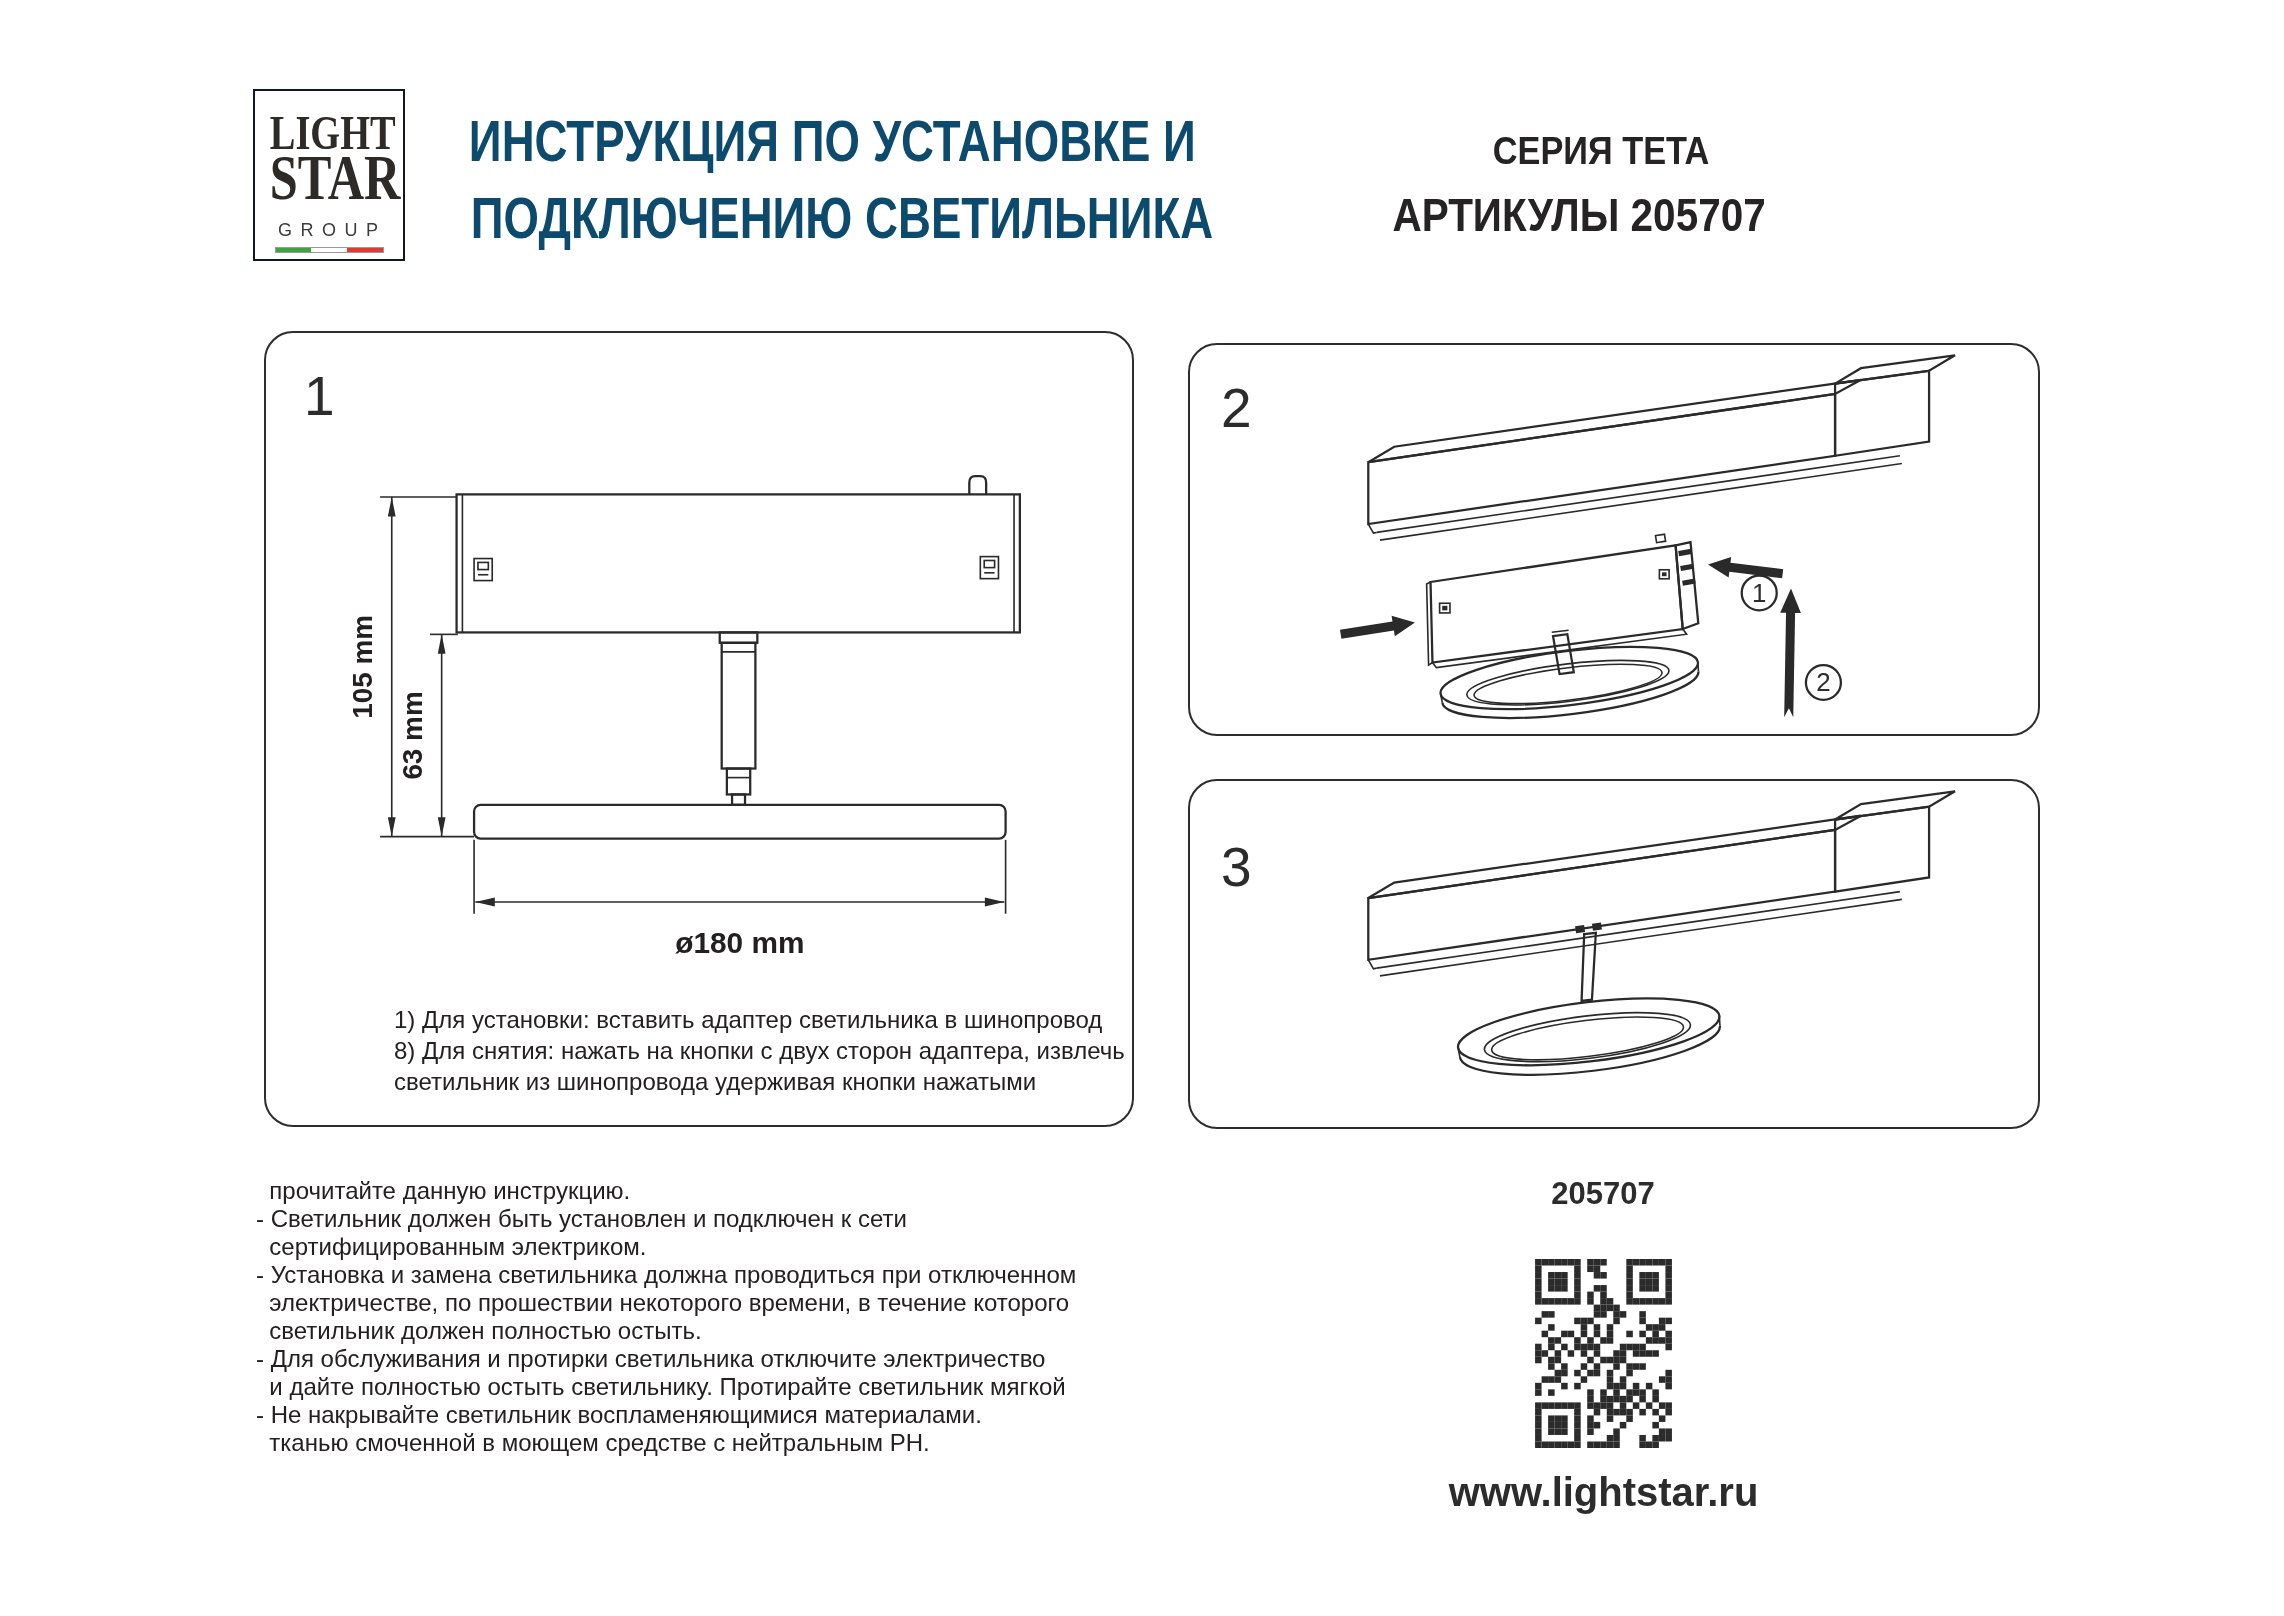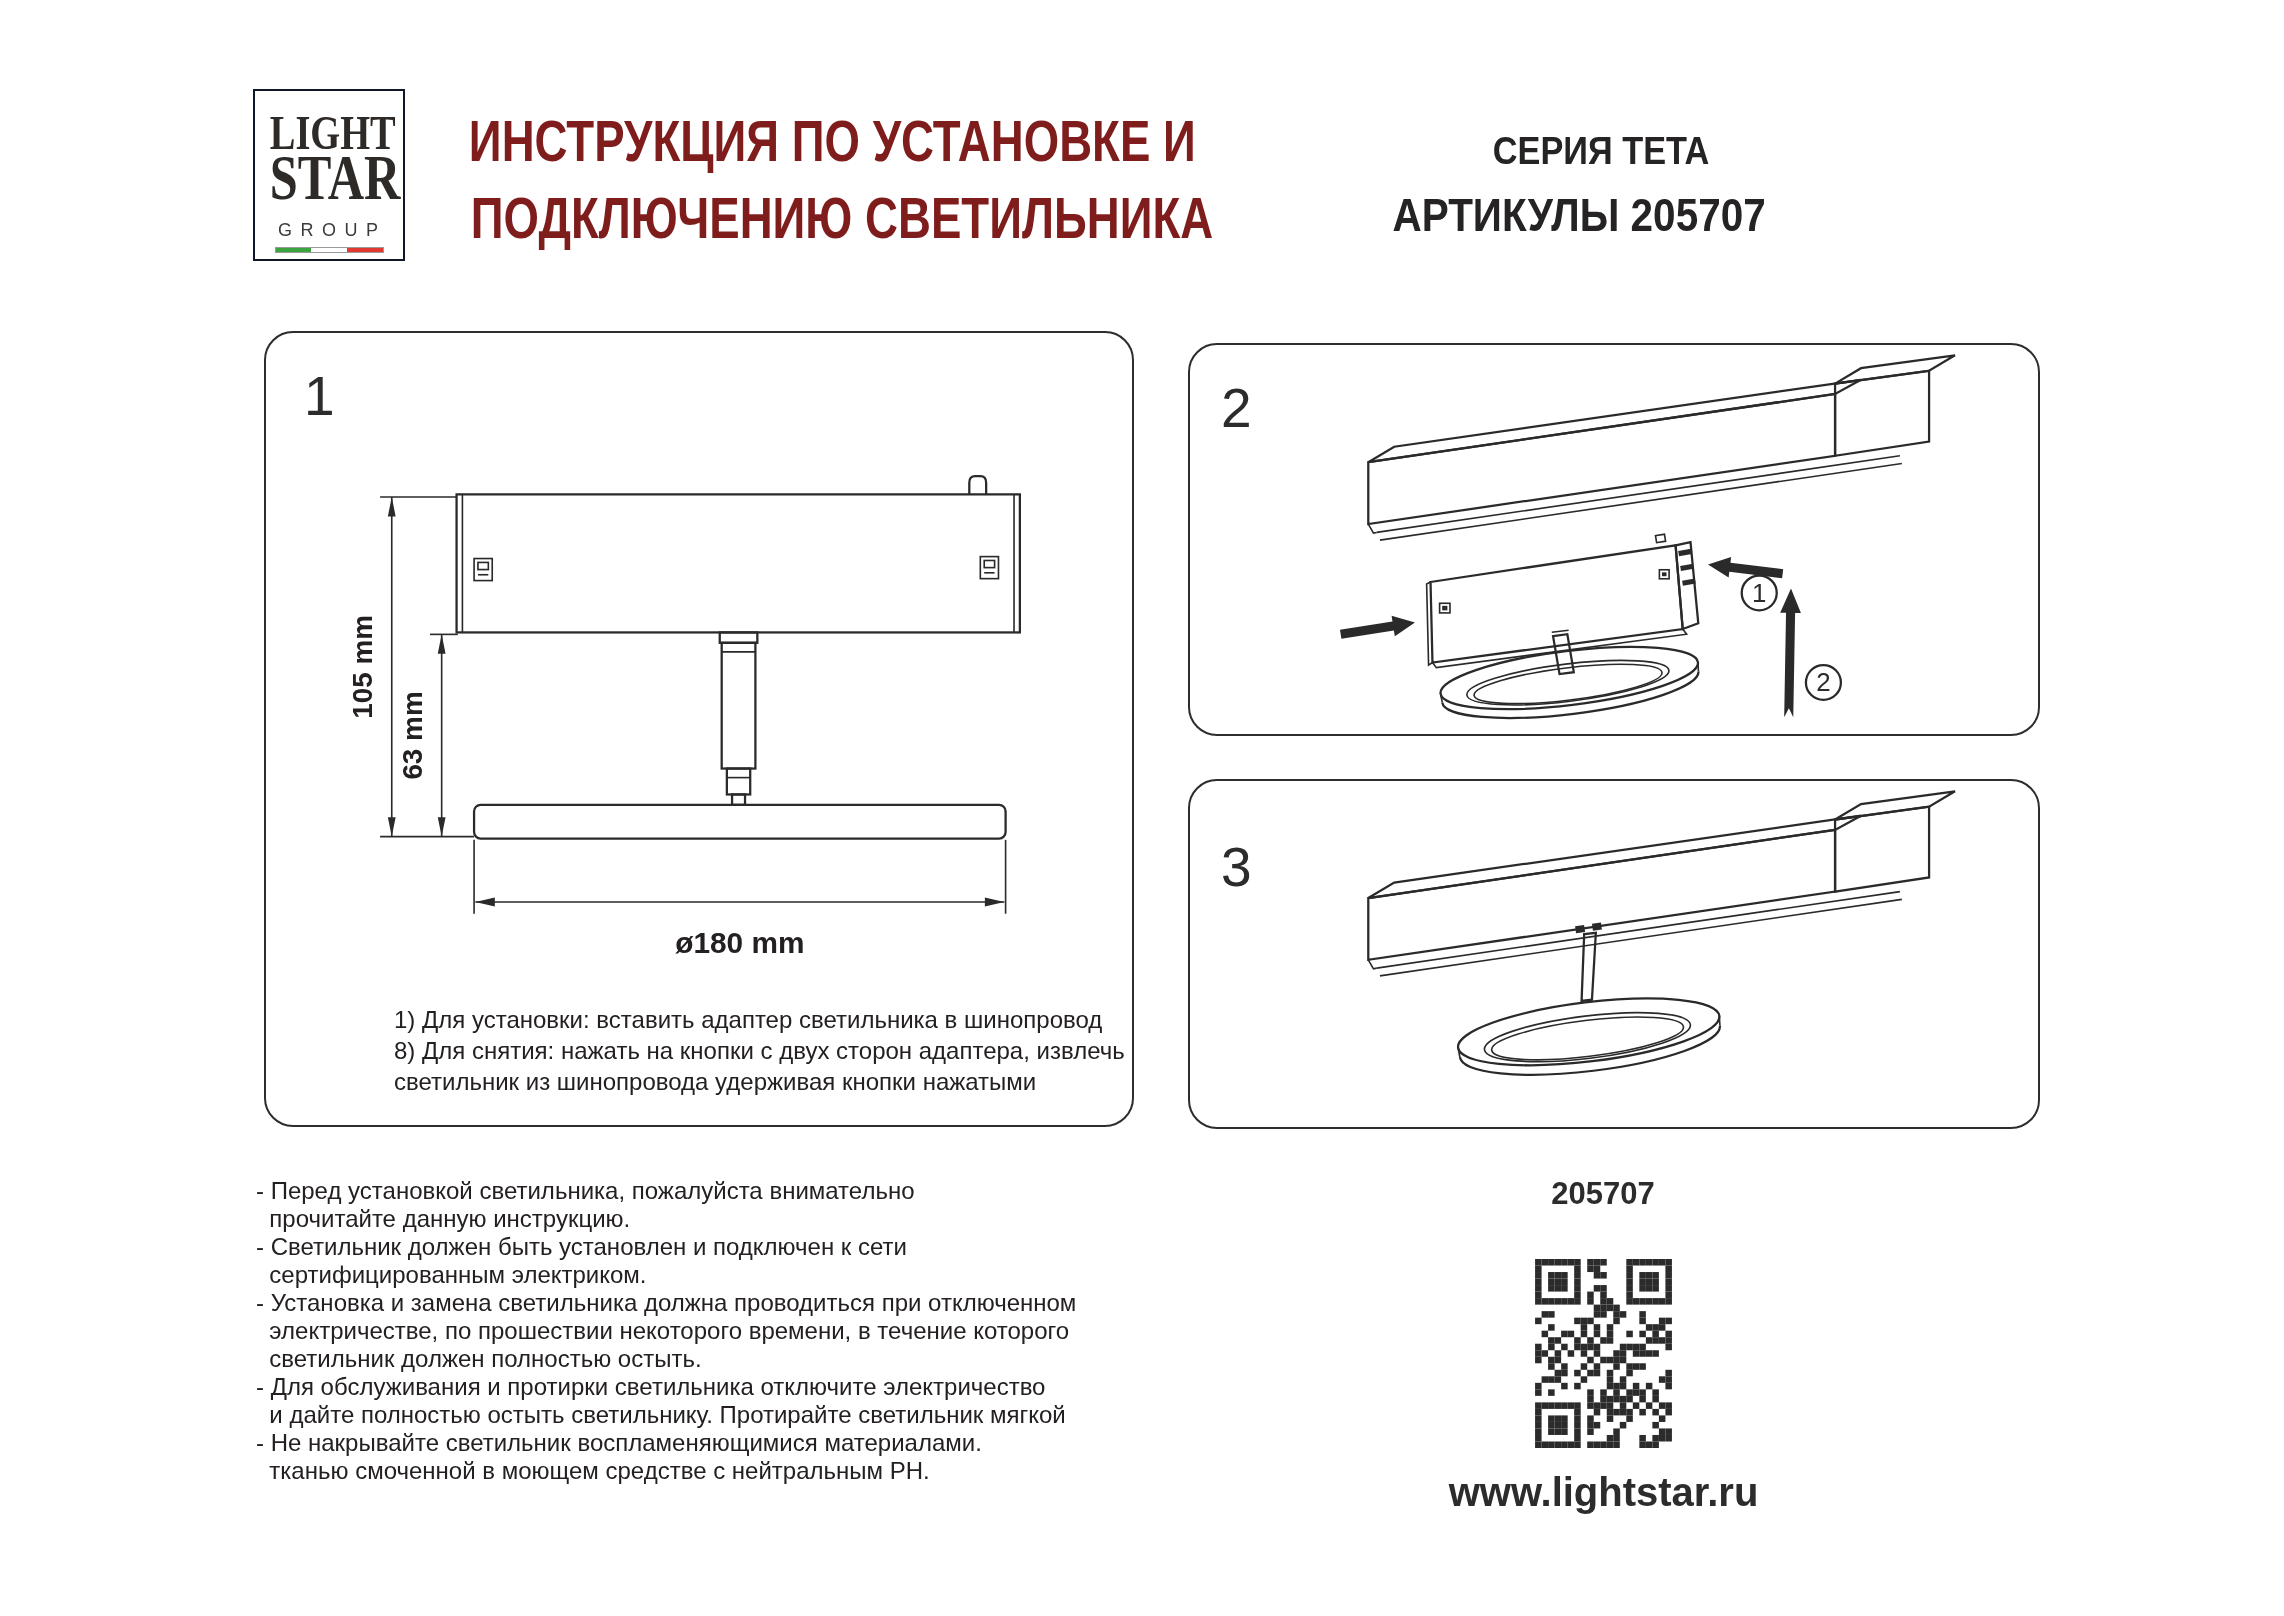--- a/index.html
+++ b/index.html
@@ -13,21 +13,21 @@
   .logo-light{margin-top:22px;font-family:"Liberation Serif",serif;font-weight:bold;
               font-size:48px;line-height:39px;transform:scaleX(.80);color:#2d2a28;}
   .logo-star{font-family:"Liberation Serif",serif;font-weight:bold;
              font-size:63px;line-height:52px;transform:scaleX(.80);color:#2d2a28;}
   .logo-group{margin-top:17px;font-size:18px;line-height:18px;letter-spacing:8.5px;
               text-indent:6.5px;color:#3c3c3c;}
   .logo-flag{width:109px;height:6.5px;margin:7.8px auto 0;display:flex;border:0.7px solid #9a9a9a;}
   .logo-flag div{flex:1;height:100%;}
 
   .title{position:absolute;left:378px;top:103px;width:905px;text-align:center;
-         font-weight:bold;font-size:57px;line-height:77px;color:#7f1d1d;white-space:nowrap;}
+         font-weight:bold;font-size:57px;line-height:77px;color:#0c4a6e;white-space:nowrap;}
   .squeeze{display:inline-block;transform:scaleX(.80);transform-origin:center;white-space:nowrap;}
   .series{position:absolute;left:1367px;top:129px;width:469px;text-align:center;
           font-weight:bold;font-size:39px;color:#262324;white-space:nowrap;}
   .articles{position:absolute;left:1367px;top:188px;width:469px;
             font-weight:bold;font-size:46px;color:#262324;white-space:nowrap;}
   .series .squeeze,.articles .squeeze{transform:scaleX(.88);}
 
   
   .panel{position:absolute;border:2px solid #2d2d2d;border-radius:29px;background:#fff;}
   .panel-1{left:264px;top:331px;width:870px;height:796px;}
@@ -234,21 +234,20 @@
         <path class="ln" d="M-202,15 A202,46 0 0 0 202,15"></path>
         <line class="ln2" x1="-203" y1="0" x2="-202" y2="15"></line>
         <line class="ln2" x1="203" y1="0" x2="202" y2="15"></line>
         <ellipse class="ln2" cx="-3" cy="8" rx="160" ry="33" stroke-width="3"></ellipse>
         <ellipse class="ln2" cx="-3" cy="10" rx="149" ry="28"></ellipse>
       </g>
     </svg>
   </div>
 
   <div class="warnings">
-    <div>- Перед установкой светильника, пожалуйста внимательно</div>
     <div>  прочитайте данную инструкцию.</div>
     <div>- Светильник должен быть установлен и подключен к сети</div>
     <div>  сертифицированным электриком.</div>
     <div>- Установка и замена светильника должна проводиться при отключенном</div>
     <div>  электричестве, по прошествии некоторого времени, в течение которого</div>
     <div>  светильник должен полностью остыть.</div>
     <div>- Для обслуживания и протирки светильника отключите электричество</div>
     <div>  и дайте полностью остыть светильнику. Протирайте светильник мягкой</div>
     <div>- Не накрывайте светильник воспламеняющимися материалами.</div>
     <div>  тканью смоченной в моющем средстве с нейтральным PH.</div>

